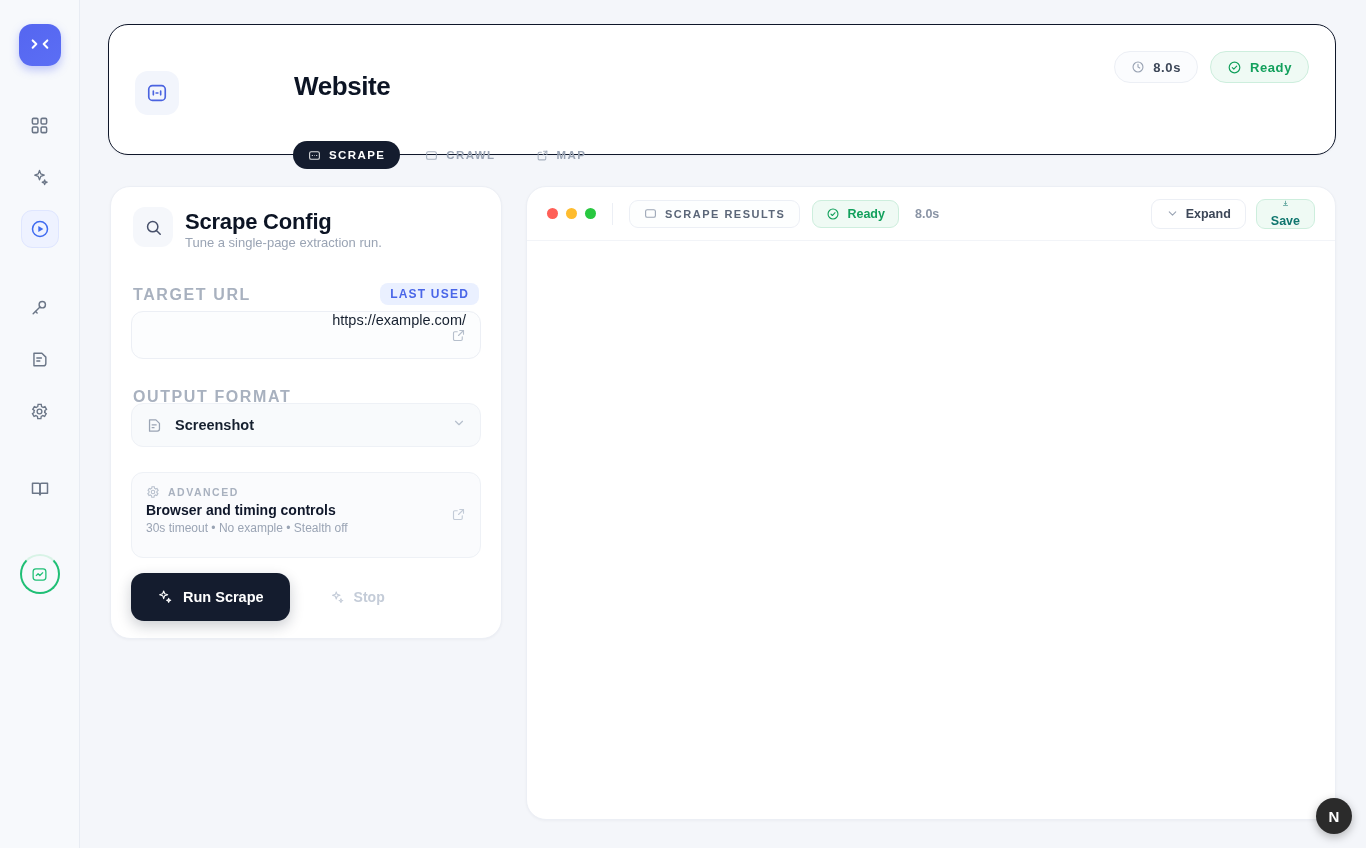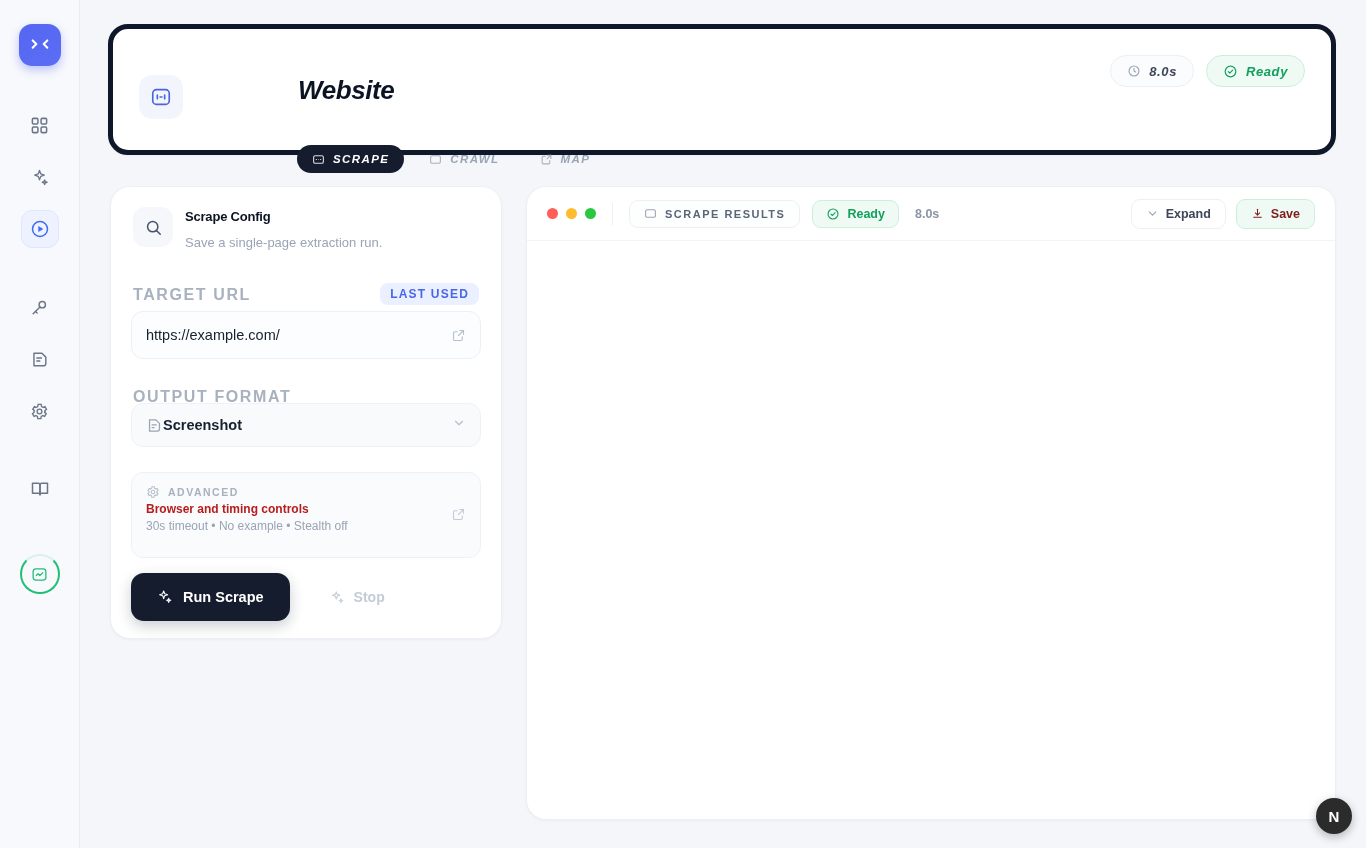--- a/index.html
+++ b/index.html
@@ -60,25 +60,24 @@
     color:#1fbf75;
     cursor: pointer;
   }
 
   
   #header-card {
     position: absolute;
     left: 108px; top: 24px;
     width: 1228px; height: 131px;
     background: #ffffff;
-    border: 5px solid #0f172a;
+    border: 1px solid #0f172a;
     border-radius: 20px;
     box-shadow: 0 1px 3px rgba(20,30,60,.04);
     padding: 22px 26px;
-    font-style: italic;
   }
   .hdr-icon {
     position: absolute; left: 26px; top: 46px;
     width: 44px; height: 44px;
     border-radius: 13px;
     background: #f2f5fc;
     display:flex; align-items:center; justify-content:center;
     color: #4a63e0;
   }
   .hdr-title {
@@ -137,21 +136,21 @@
   .cfg-icon {
     position: absolute; left: 22px; top: 20px;
     width: 40px; height: 40px; border-radius: 12px;
     background: #f5f7fb;
     display:flex; align-items:center; justify-content:center;
     color:#4a5costume;
     color:#47506a;
   }
   .cfg-title {
     position:absolute; left: 74px; top: 22px;
-    font-size: 13px; font-weight: 700; letter-spacing: -.2px;
+    font-size: 22px; font-weight: 700; letter-spacing: -.2px;
     color:#0c1424;
   }
   .cfg-sub {
     position:absolute; left: 74px; top: 48px;
     font-size: 13px; color: #9aa4b4;
   }
 
   .field-label {
     position:absolute;
     font-size: 16px; font-weight: 700; letter-spacing: 1.6px;
@@ -163,53 +162,54 @@
     font-size: 12px; font-weight: 700; letter-spacing: 1.2px;
     padding: 4px 10px; border-radius: 8px;
     cursor: pointer;
   }
   .url-box {
     position:absolute; left: 20px; top: 124px;
     width: 350px; height: 48px;
     border: 1px solid #eceff5;
     border-radius: 12px;
     background:#fcfdfe;
-    display:flex; align-items:center;
+    display:flex; align-items:flex-end;
     padding: 0 14px;
     cursor: text;
+    flex-direction: column;
   }
   .url-value { font-size: 14.5px; color:#16202f; font-weight: 500; }
   .url-ext { margin-left:auto; color:#b6bfcc; display:flex; cursor:pointer; }
 
   .select-box {
     position:absolute; left: 20px; top: 216px;
     width: 350px; height: 44px;
     border: 1px solid #eef1f6;
     border-radius: 12px;
     background:#f8fafc;
-    display:flex; align-items:center; 
+    display:flex; align-items:center; gap: 12px;
     padding: 0 14px;
     cursor: pointer;
   }
   .select-value { font-size: 14.5px; font-weight: 600; color:#16202f; }
   .select-chev { margin-left:auto; color:#b6bfcc; }
 
   .adv-box {
     position:absolute; left: 20px; top: 285px;
     width: 350px; height: 86px;
     border: 1px solid #eef1f6;
     border-radius: 12px;
     background:#fafbfd;
     padding: 12px 14px;
   }
   .adv-head { display:flex; align-items:center; gap:8px; }
   .adv-kicker {
     font-size:10.5px; font-weight:700; letter-spacing:1.5px; color:#a8b1bf;
   }
-  .adv-title { margin-top:3px; font-size:12px; font-weight:700; color:#b91c1c; }
+  .adv-title { margin-top:3px; font-size:14px; font-weight:700; color:#0f172a; }
   .adv-meta { margin-top:3px; font-size:12px; color:#9aa4b4; }
   .adv-ext { position:absolute; right:14px; top:34px; color:#c3cbd7; cursor:pointer; }
 
   .run-row {
     position:absolute; left: 20px; top: 386px;
     display:flex; align-items:center; gap: 22px;
   }
   .btn-run {
     display:flex; align-items:center; gap:10px;
     height: 48px; padding: 0 26px;
@@ -269,21 +269,21 @@
   .bar-right { margin-left:auto; display:flex; align-items:center; gap:10px; }
   .btn-sm {
     display:flex; align-items:center; gap:7px;
     height:30px; padding:0 14px;
     border:1px solid #eceff5; border-radius:9px;
     background:#ffffff;
     font-size:12.5px; font-weight:600; color:#3d4758;
     cursor:pointer;
   }
   .btn-sm.green {
-    background:#effaf4; border-color:#cdeedd; color:#7f1d1d;
+    background:#effaf4; border-color:#cdeedd; color:#0f766e;flex-direction:column;
   }
 
   
   .shot {
     position:absolute; left: 36px; top: 147px;
     width: 740px; height: 393px;
     background:#ebecec;
     border-radius: 14px;
     padding: 48px 0 0 145px;
   }
@@ -437,21 +437,21 @@
 
 <div id="config-card">
 
   <div class="cfg-icon">
     <svg width="19" height="19" viewBox="0 0 24 24" fill="none" stroke="currentColor" stroke-width="1.9" stroke-linecap="round">
       <circle cx="11" cy="11" r="6.5"></circle>
         <path d="M16 16l4.5 4.5"></path>
     </svg>
   </div>
   <div class="cfg-title">Scrape Config</div>
-  <div class="cfg-sub">Save a single-page extraction run.</div>
+  <div class="cfg-sub">Tune a single-page extraction run.</div>
 
   <div class="field-label" style="left:22px; top:99px;">TARGET URL</div>
   <div class="pill-lastused">LAST USED</div>
 
   <div class="url-box">
     <span class="url-value">https://example.com/</span>
     <span class="url-ext">
       <svg width="15" height="15" viewBox="0 0 24 24" fill="none" stroke="currentColor" stroke-width="1.8" stroke-linecap="round" stroke-linejoin="round">
         <path d="M14 4h6v6"></path>
           <path d="M20 4l-8 8"></path>

